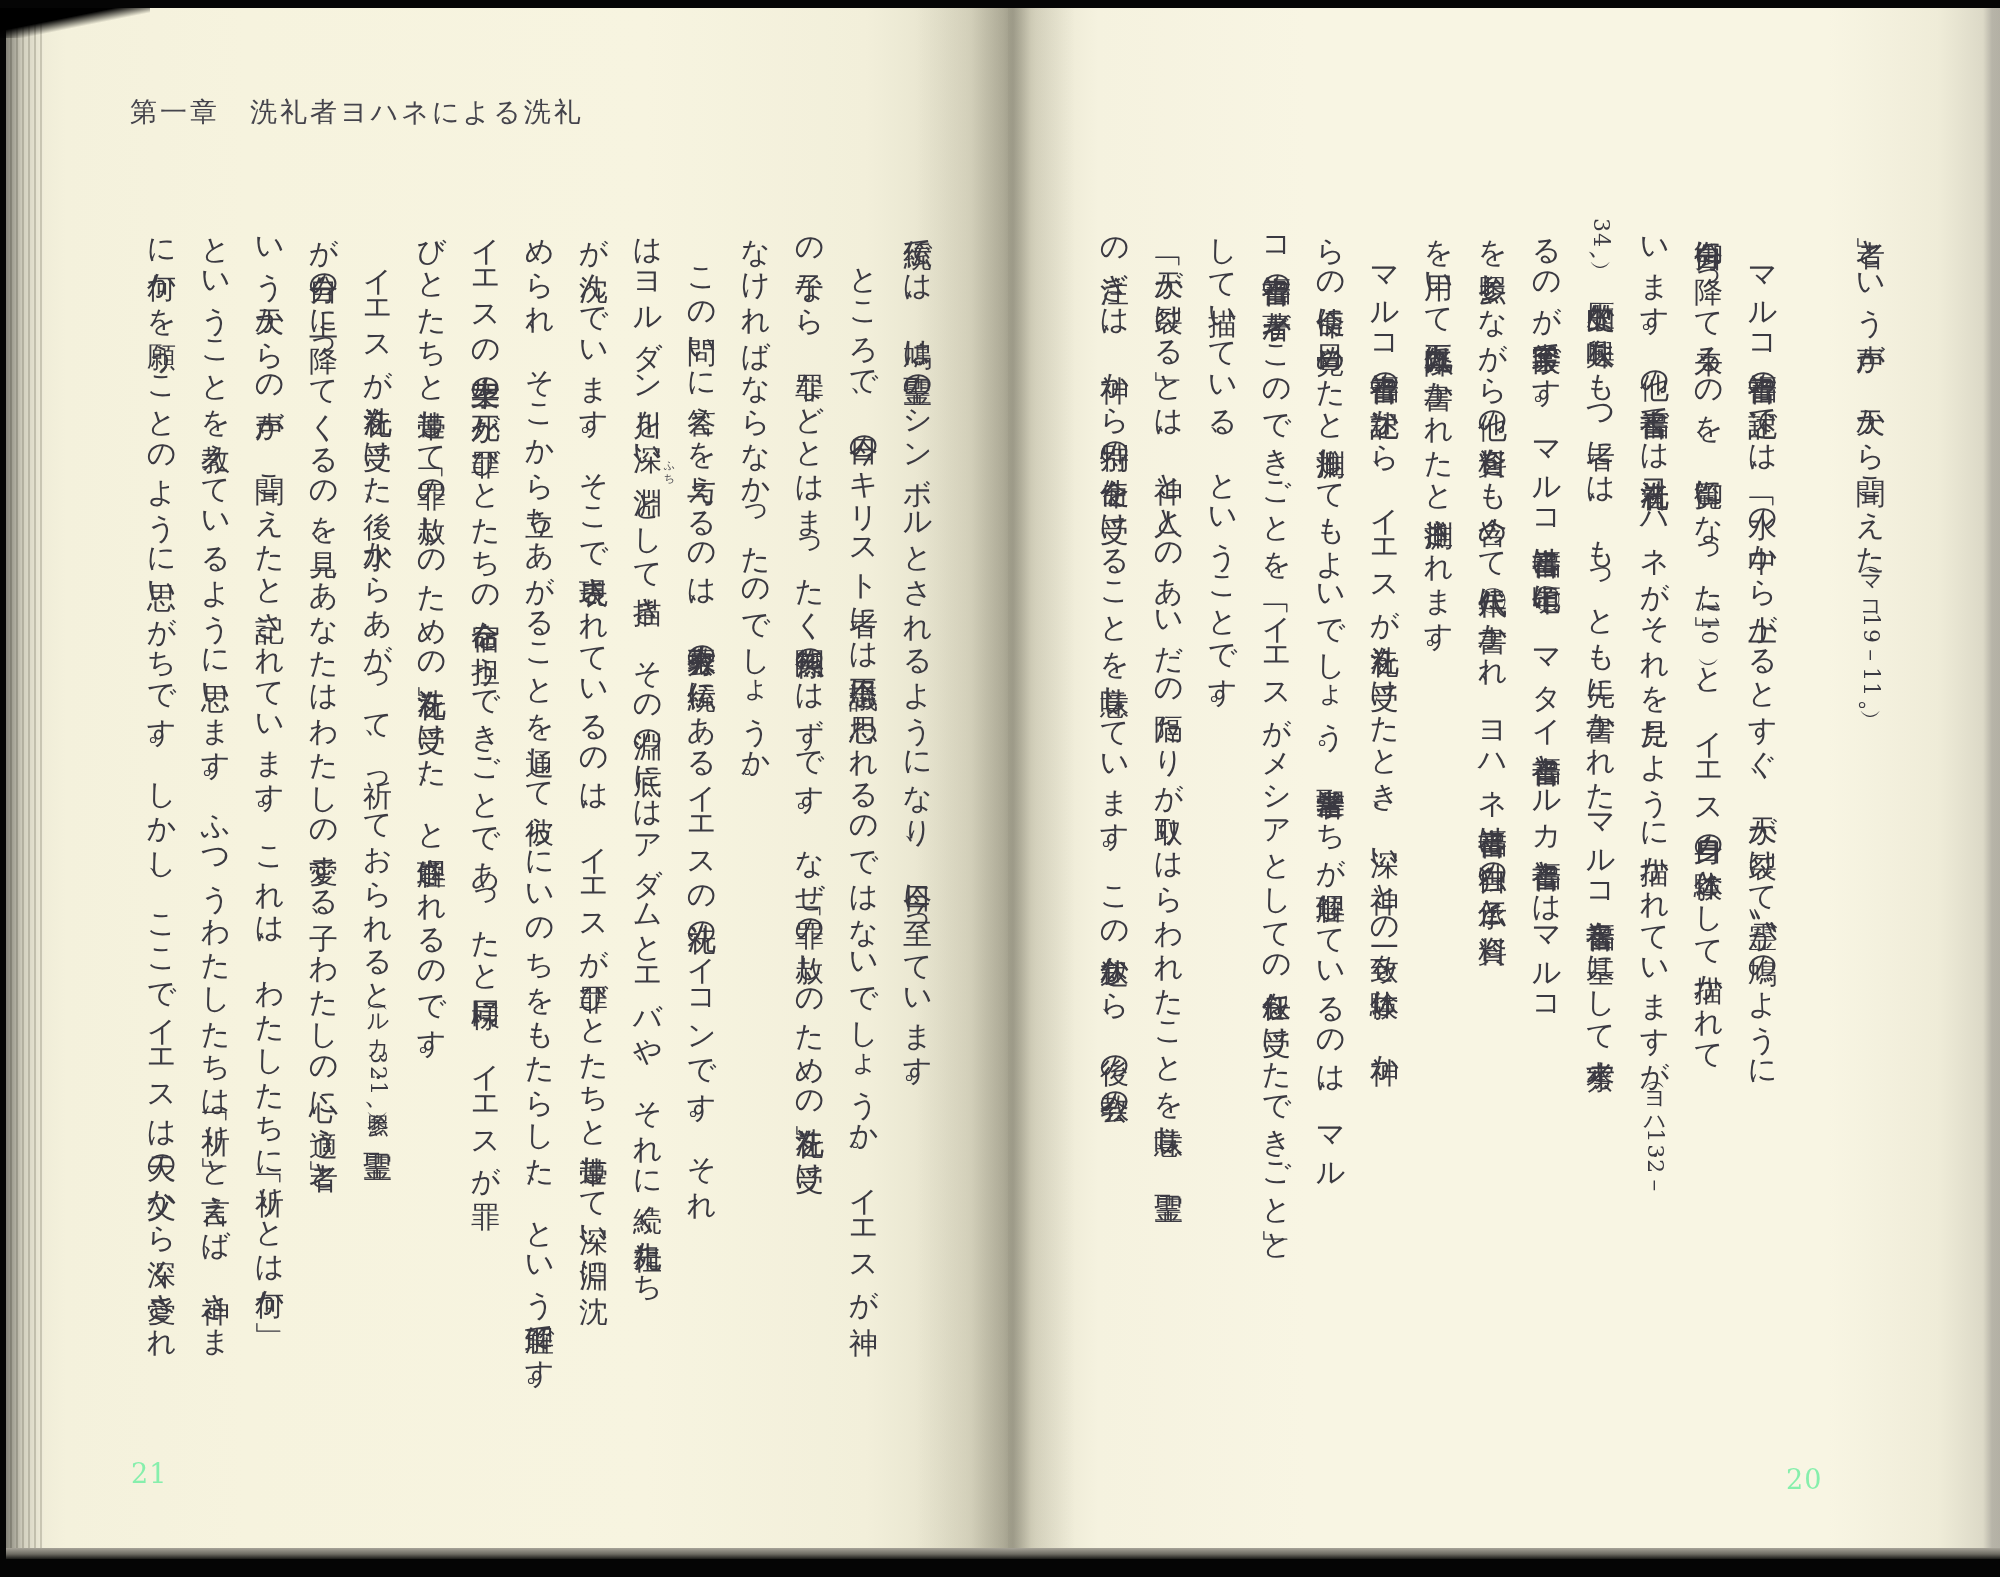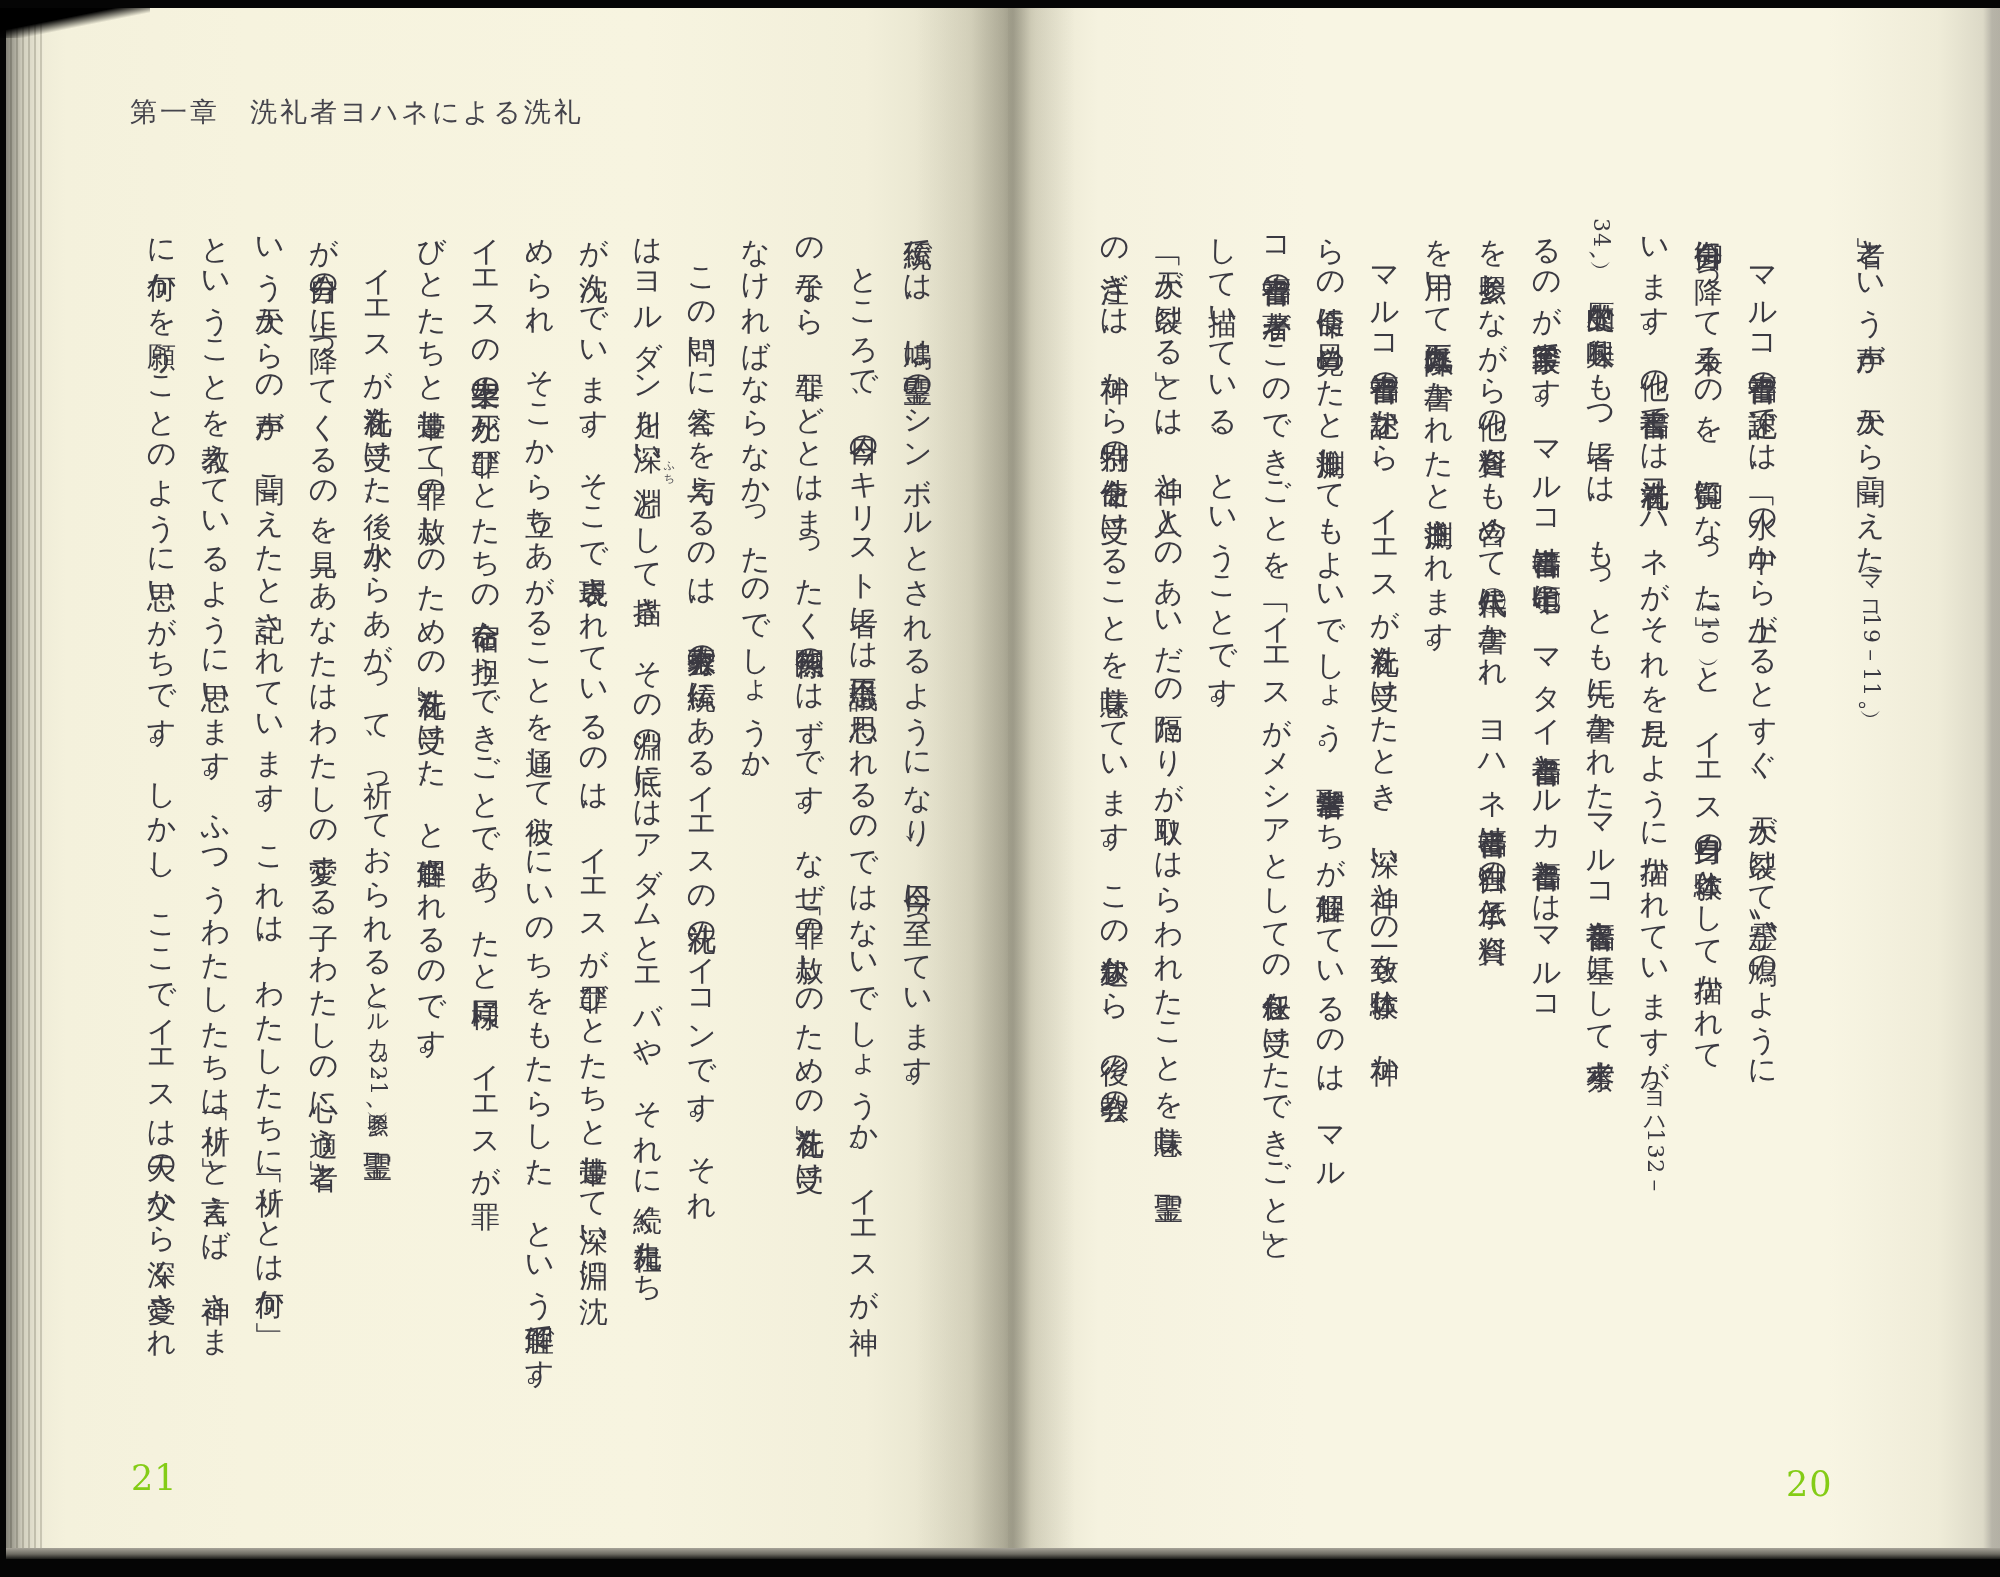--- a/index.html
+++ b/index.html
@@ -46,21 +46,21 @@
     writing-mode:vertical-rl;text-orientation:mixed;
     font-size:29px;color:#3b3a42;line-height:54px;letter-spacing:1px;
   }
   .tb-left{left:135px;width:810px;}
   .tb-right{left:1088px;width:810px;}
   .col{white-space:nowrap;}
   .col .ref{font-size:22px;}
   .gap{margin-block-start:54px;}
   ruby rt{font-size:11px;letter-spacing:0;color:#4a4950;}
   .page-number{
-    position:absolute;font-size:35px;color:#84cc16;letter-spacing:1px;
+    position:absolute;font-size:27px;color:#86efac;letter-spacing:1px;
   }
   .pn-left{left:131px;top:1450px;}
   .pn-right{left:1786px;top:1456px;}
 </style>
 </head>
 <body>
 
 <div class="book">
 
   <div class="page page-left">

